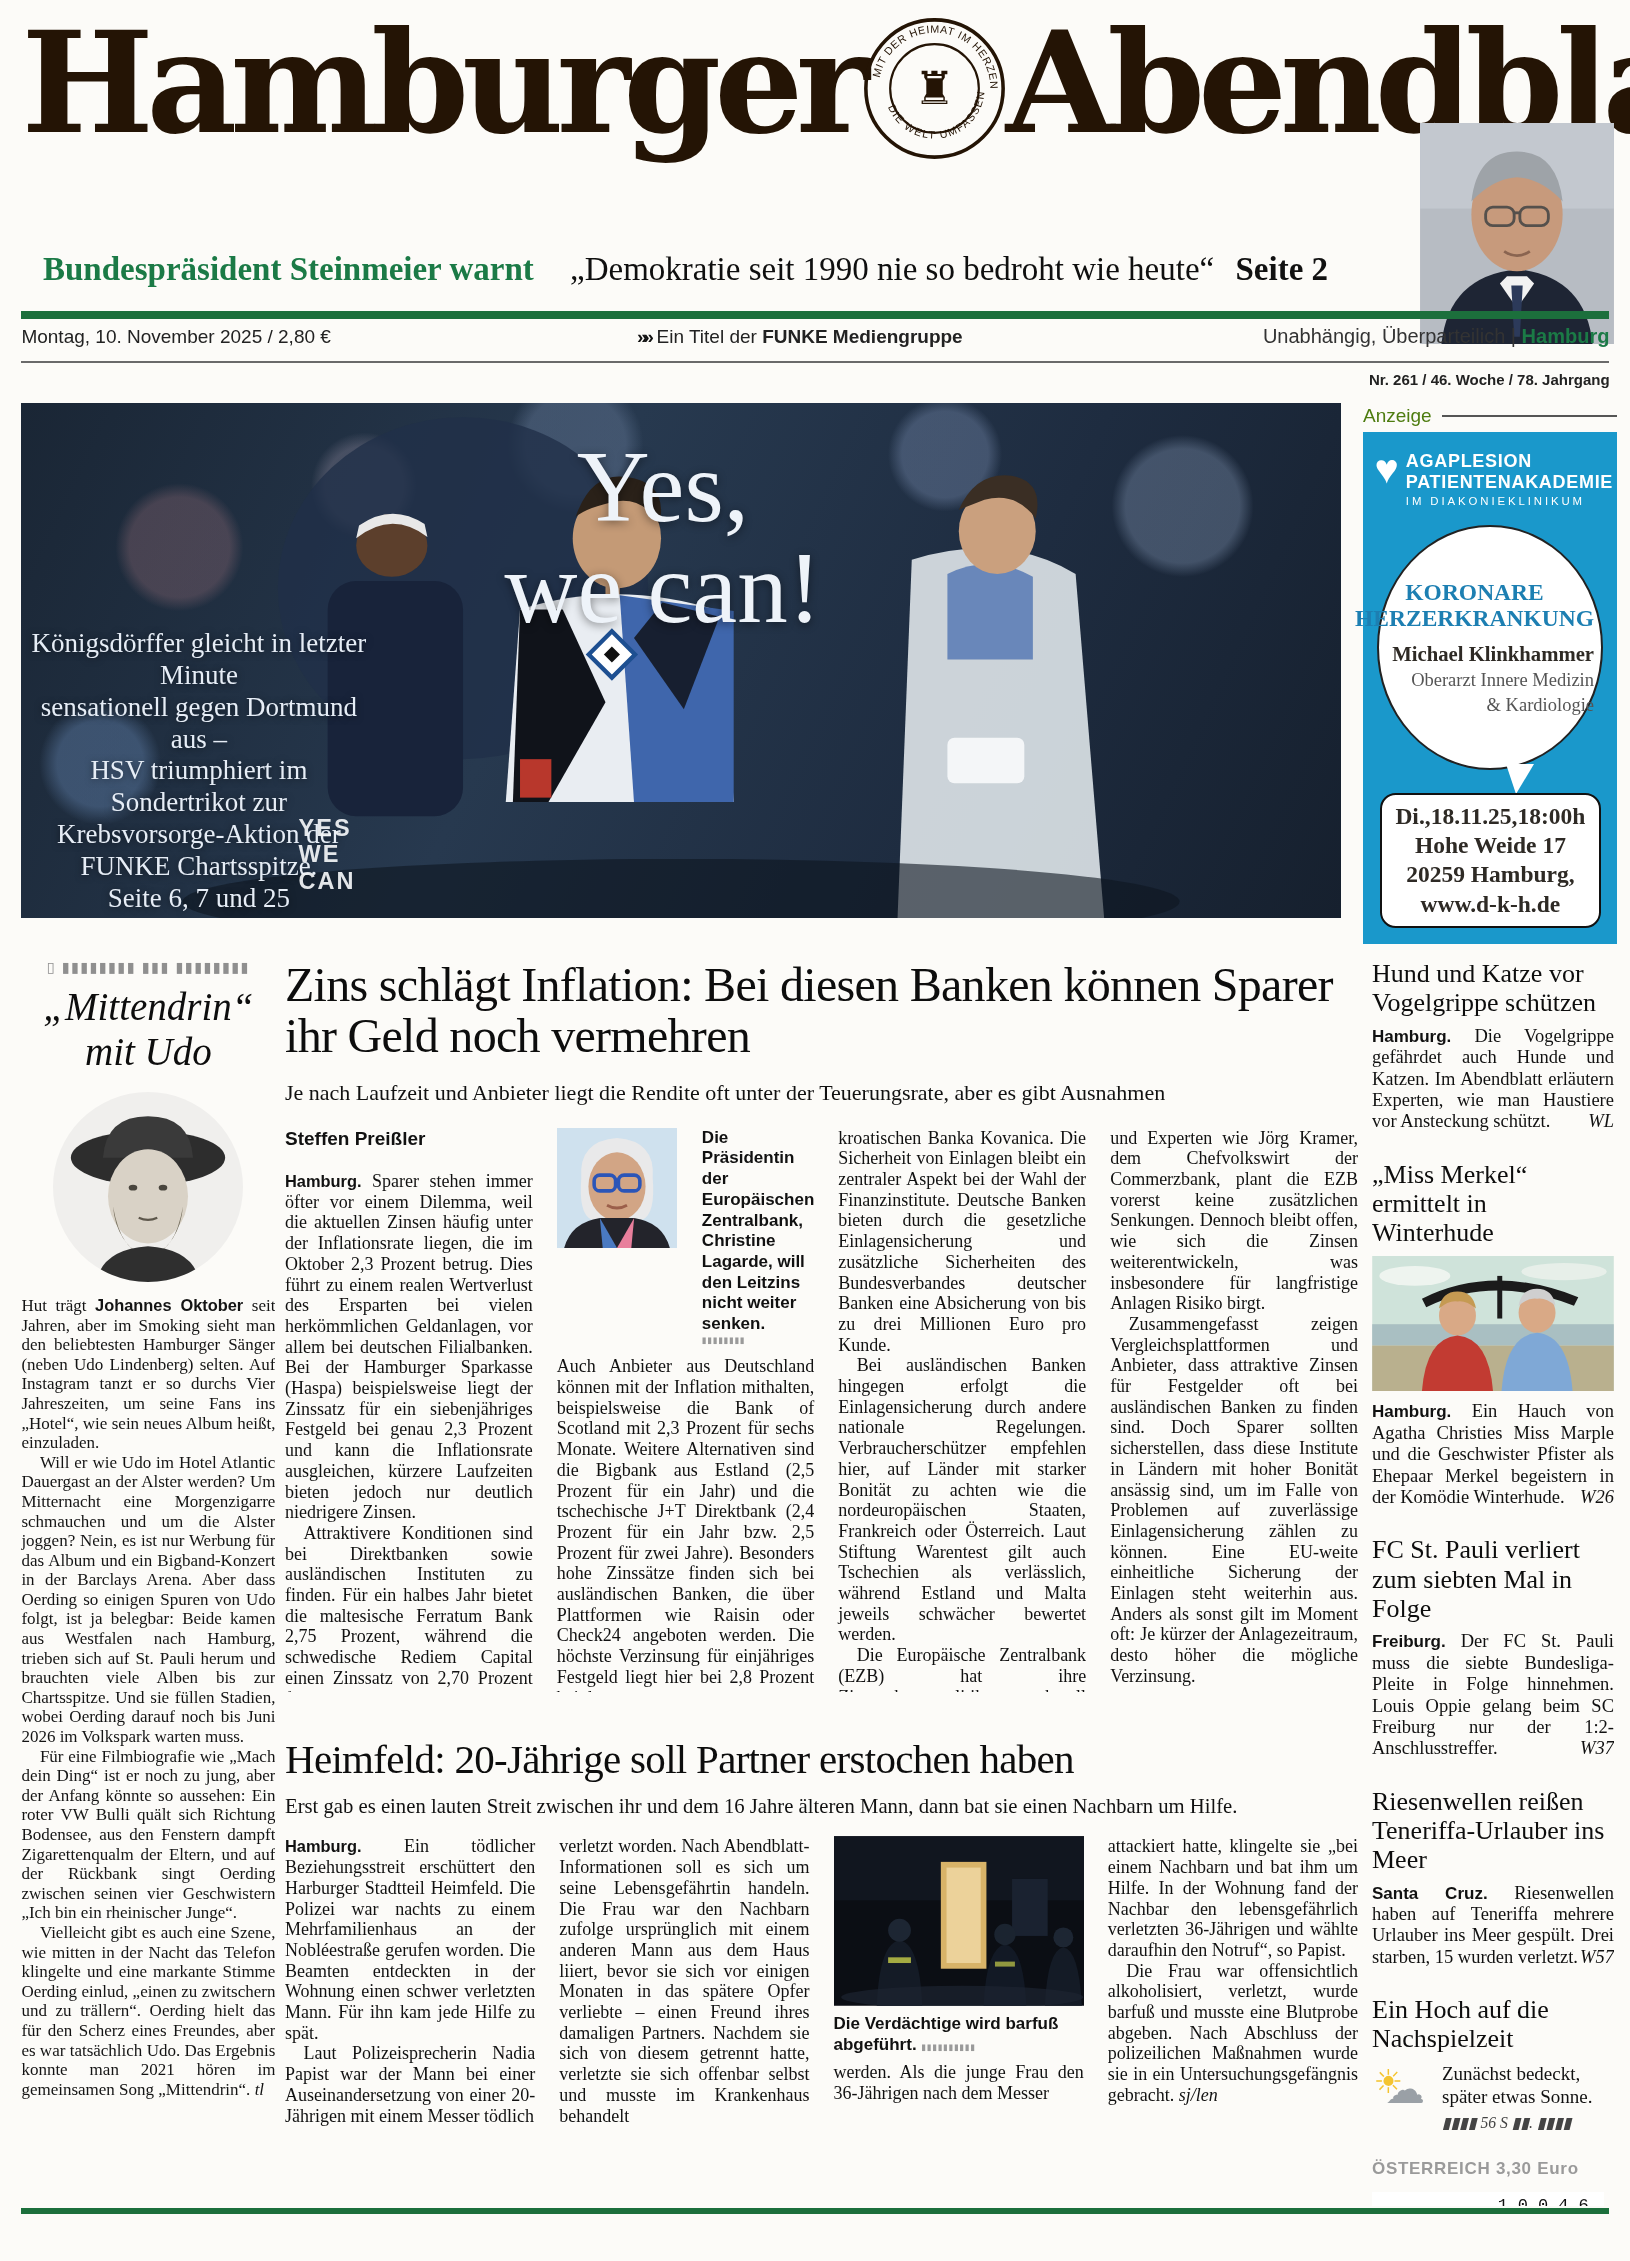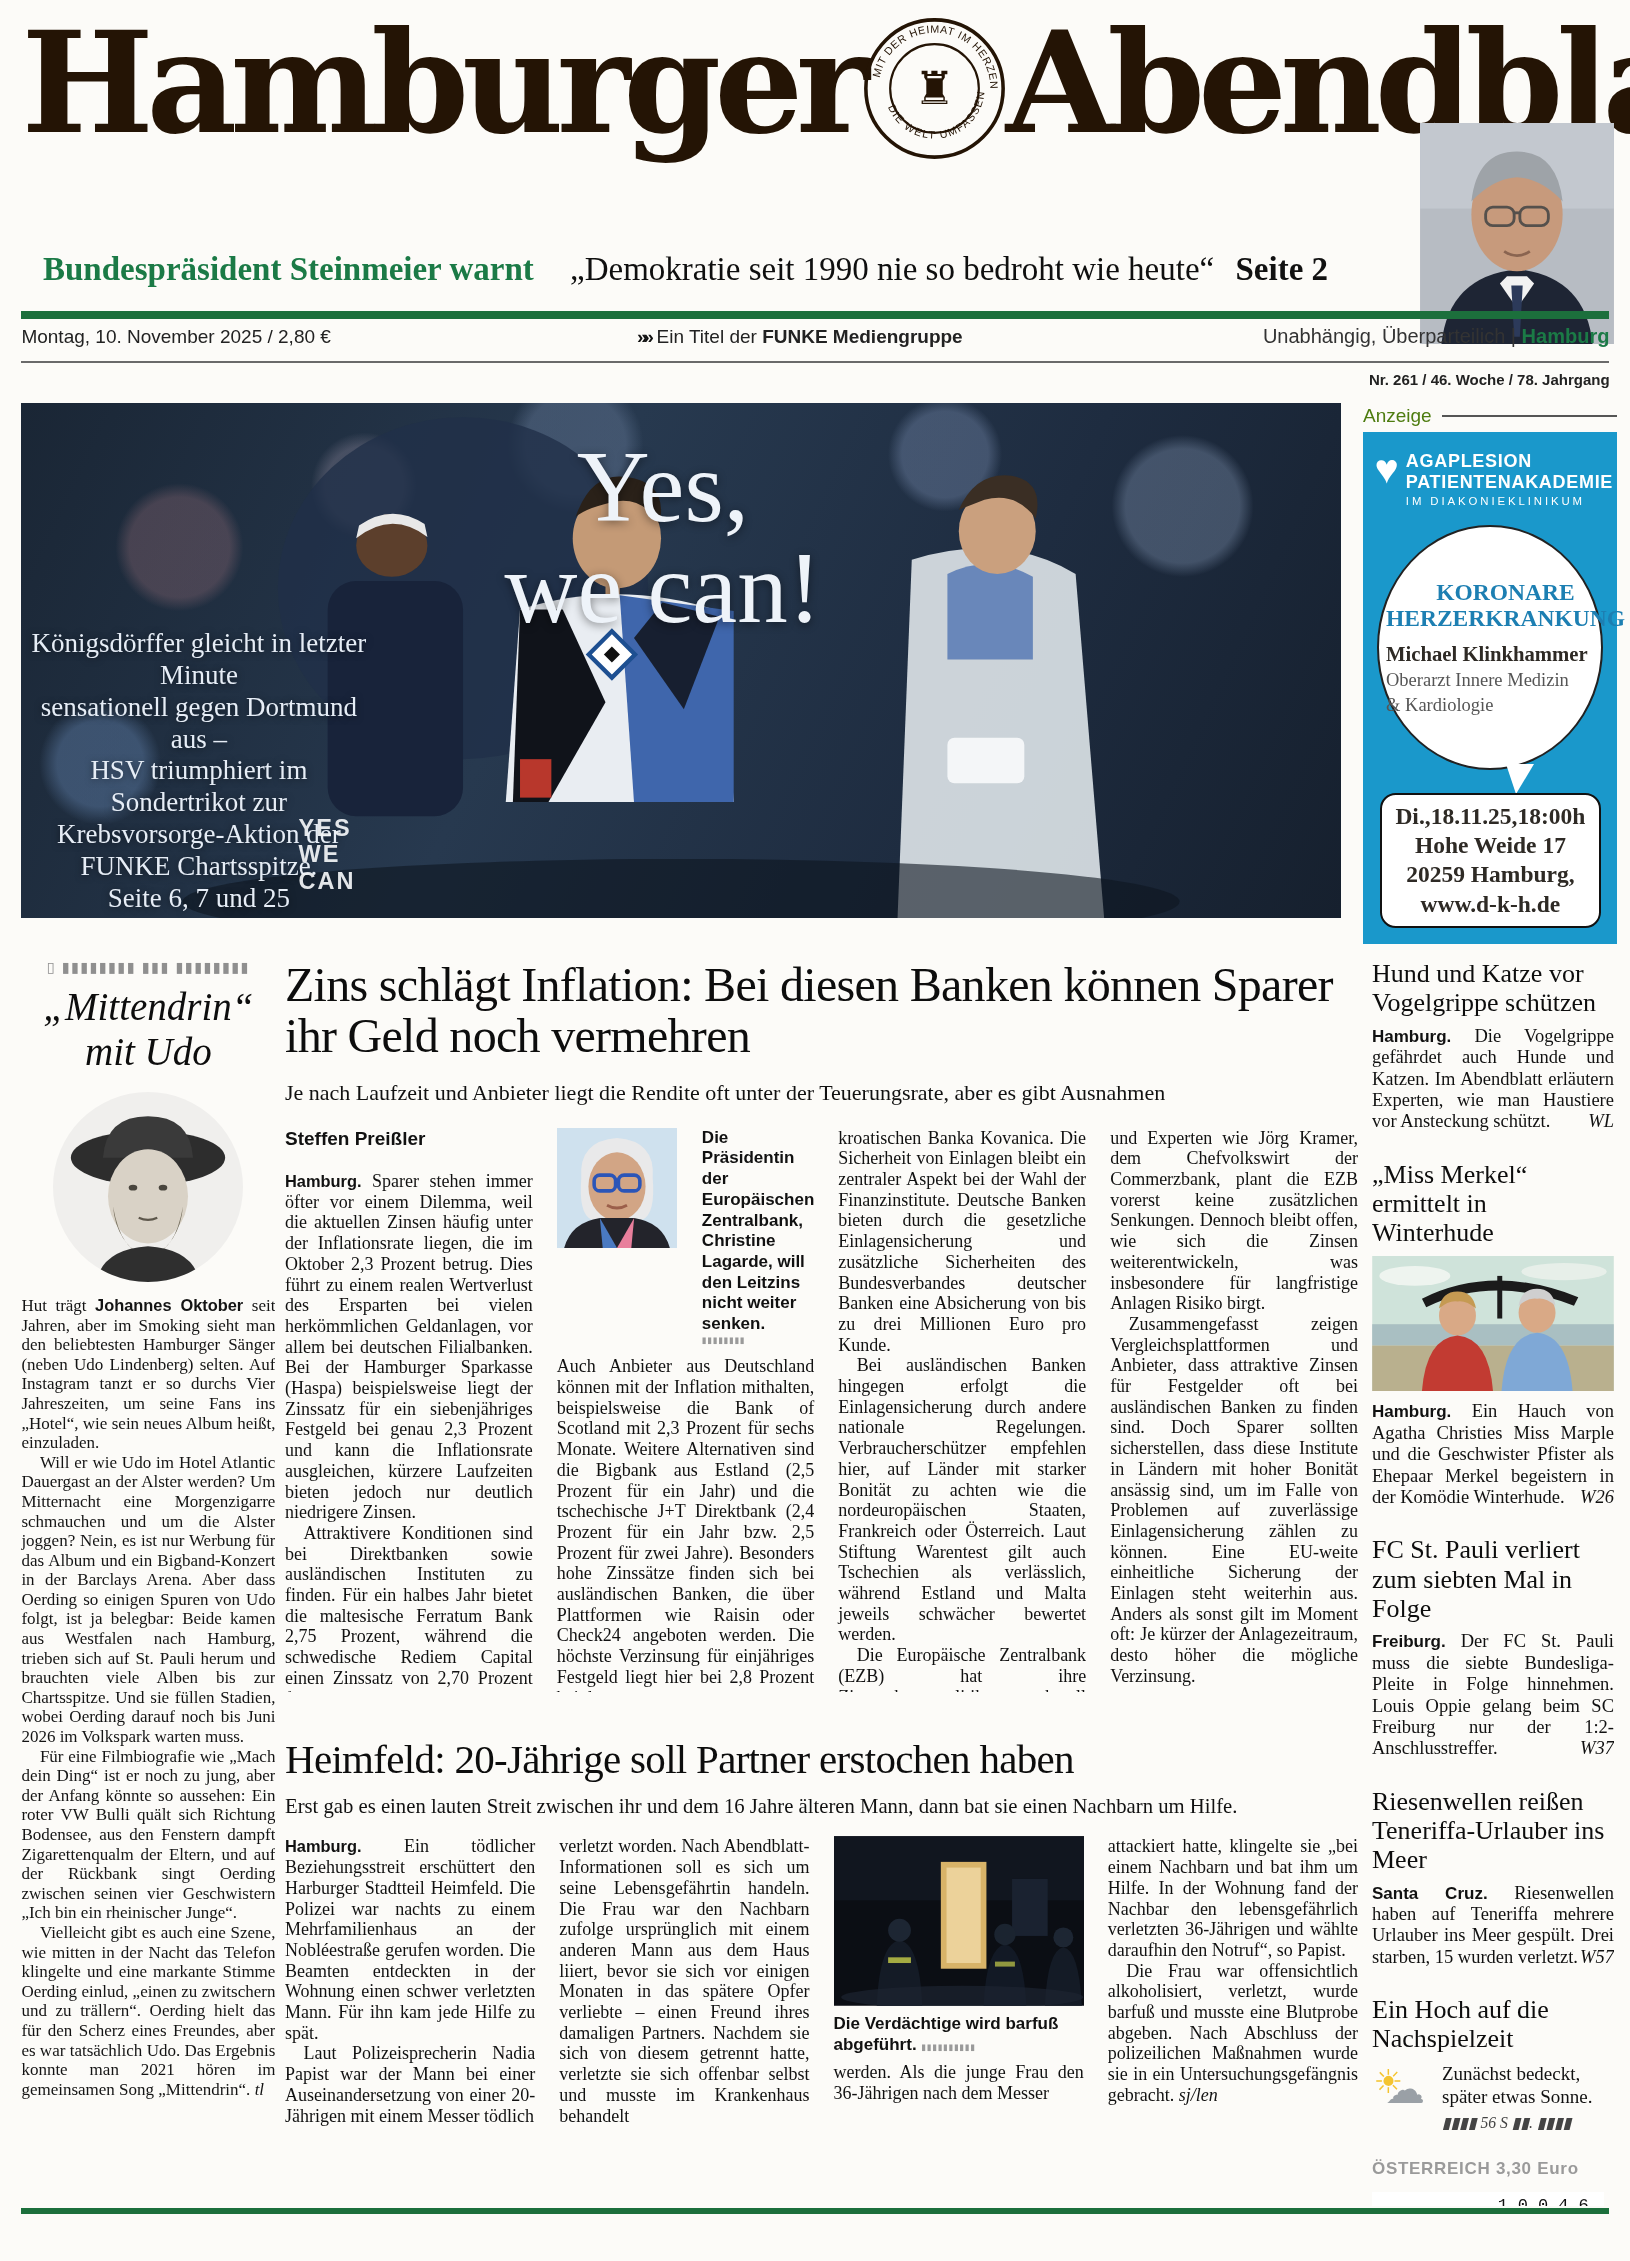--- a/index.html
+++ b/index.html
@@ -47,21 +47,21 @@
   
   .ad-label{top:405px;left:1363px;width:254px;display:flex;align-items:center;gap:10px;
             font-family:"Liberation Sans",sans-serif;font-size:19px;color:#4d7c0f;}
   .ad-label .ln{flex:1;height:1.4px;background:#555;}
   .ad-box{top:432px;left:1363px;width:254px;height:512px;background:#1a98cb;padding:0;}
   .ad-logo{display:flex;align-items:flex-start;gap:7.1px;padding:18.5px 10px 5.7px 11.4px;color:#fff;}
   .heart{font-size:41px;line-height:.9;color:#fff;}
   .ad-brand1{font-family:"Liberation Sans",sans-serif;font-weight:700;font-size:18px;letter-spacing:0.7px;}
   .ad-brand3{font-family:"Liberation Sans",sans-serif;font-size:11.4px;letter-spacing:2.9px;margin-top:2.1px;}
   .bubble{position:relative;margin:13px auto 0;width:208px;height:227px;background:#fff;border:2.9px solid #222;
-          border-radius:50%;display:flex;flex-direction:column;align-items:flex-start;justify-content:center;text-align:center;padding:7.1px;}
+          border-radius:50%;display:flex;flex-direction:column;align-items:flex-end;justify-content:center;text-align:center;padding:7.1px;}
   .bubble:after{content:"";position:absolute;left:127px;bottom:-26px;width:0;height:0;
           border-left:10px solid transparent;border-right:18.5px solid transparent;border-top:30px solid #fff;}
   .bub-topic{color:#1d7fb2;font-weight:700;font-size:23.5px;line-height:1.1;}
   .bub-name{margin-top:11.4px;font-weight:700;font-size:20.7px;color:#2e2a25;}
   .bub-role{font-size:18.5px;color:#555;margin-top:4px;}
   .ad-info{position:absolute;left:17px;bottom:15.7px;width:211px;background:#fff;border:2.9px solid #111;border-radius:15.7px;
            text-align:center;padding:7.1px 2.9px;font-weight:700;font-size:23.5px;line-height:1.25;color:#2e2a25;}
   
   .udo{top:959px;left:21.4px;width:254px;height:1246px;overflow:hidden;}
   .udo-kicker{font-family:"DejaVu Sans",sans-serif;font-size:14.3px;color:#8f8f8f;text-align:center;letter-spacing:1.4px;}

